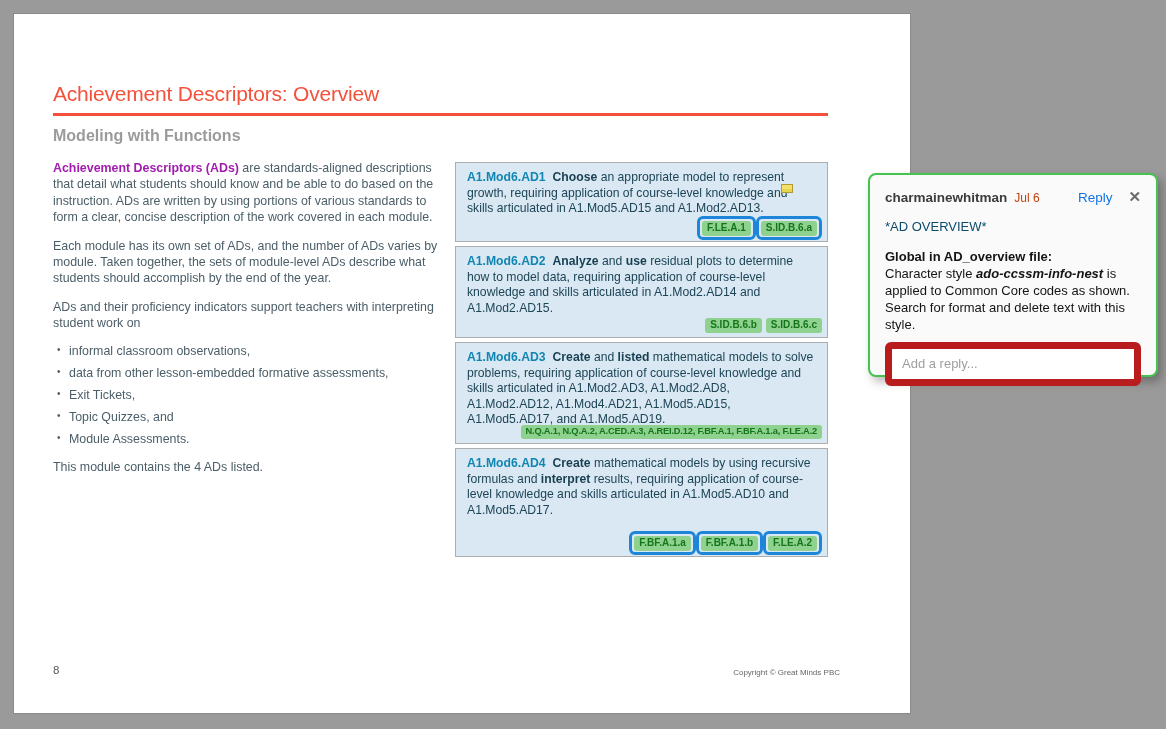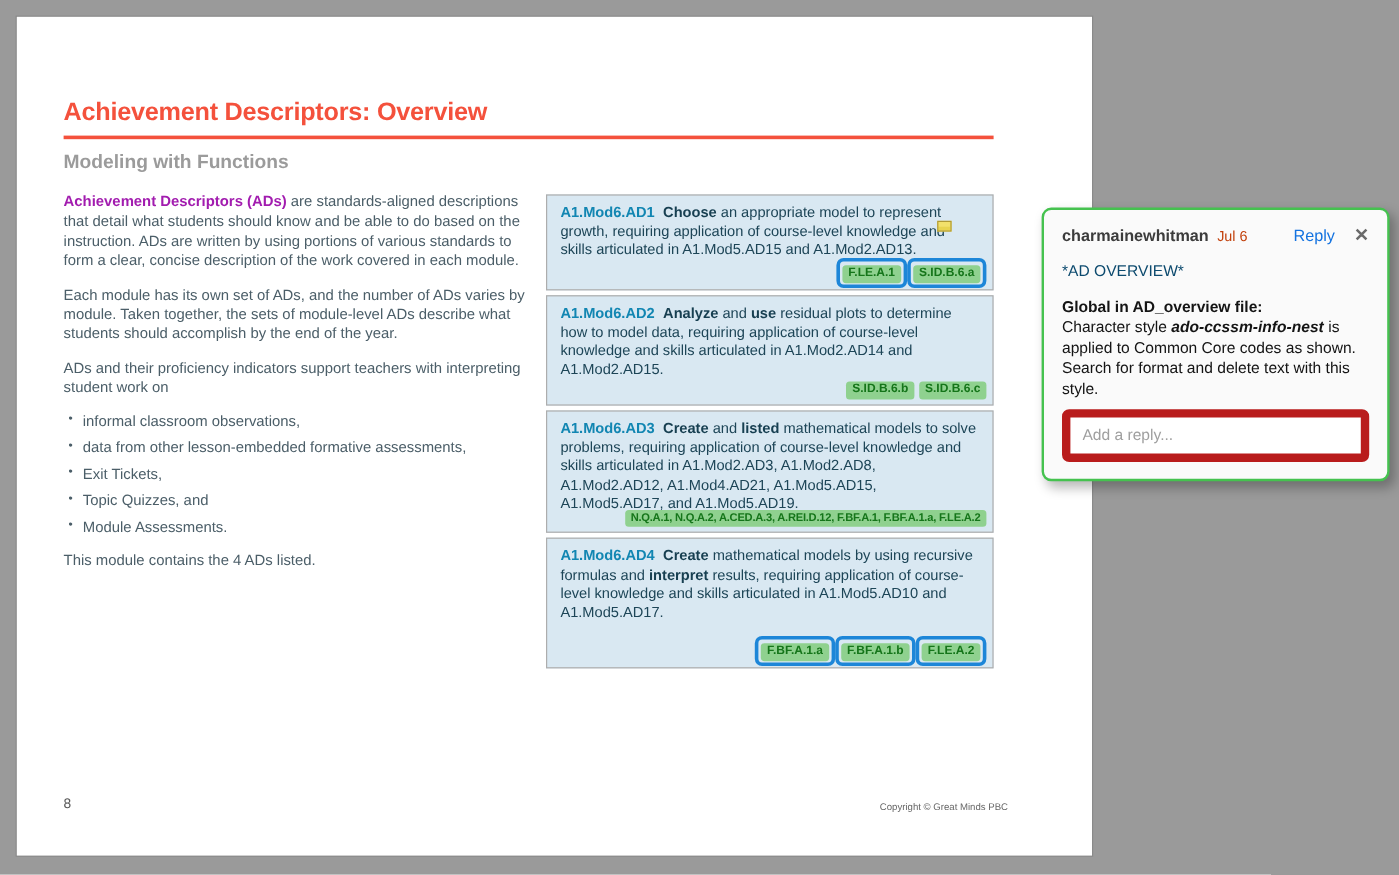--- a/index.html
+++ b/index.html
@@ -2,21 +2,21 @@
 <html><head>
 <meta charset="utf-8">
 <style>
   * { margin:0; padding:0; box-sizing:border-box; }
   body { font-family:"Liberation Sans", sans-serif; }
   .stage { position:relative; width:1166px; height:729px; background:#9a9a9a; overflow:hidden; }
 
   .page { position:absolute; left:14px; top:14px; width:896px; height:699px;
           background:#ffffff; box-shadow:0 0 0 1px #8a8a8a; }
 
-  .title { position:absolute; left:39px; top:68px; font-size:21px; font-weight:bold;
+  .title { position:absolute; left:39px; top:68px; font-size:21px; font-weight:normal;
            color:#f4513c; letter-spacing:-0.2px; }
   .title-rule { position:absolute; left:39px; top:99px; width:775px; height:3px; background:#f4513c; }
   .subtitle { position:absolute; left:39px; top:113px; font-size:16px; font-weight:bold; color:#9b9b9b; }
 
   .left-col { position:absolute; left:39px; top:146px; width:396px;
               font-size:12.4px; line-height:1.32; color:#4b5e68; }
   .left-col p { margin-bottom:12px; }
   .left-col .b { font-weight:bold; color:#a21caf;text-align:center; }
   .bullets { list-style:none; margin:2px 0 12px 4px; }
   .bullets li { position:relative; padding-left:12px; margin-bottom:5.5px; }
@@ -40,21 +40,21 @@
   .badges .sel + .sel, .badges .sel:first-child { margin-bottom:-3px; }
   .badges.tight { gap:0px; }
 
   .note-icon { position:absolute; left:325px; top:21px; width:12px; height:9px;
                background:#f2e16b; border:1px solid #b09a35; z-index:3;
                box-shadow:inset 0 -3px 0 #e8d44f; }
 
   .footer-pagenum { position:absolute; left:39px; top:650px; font-size:11.5px; color:#5a5a5a; }
   .footer-copyright { position:absolute; right:70px; top:654px; font-size:8px; color:#666; }
 
-  .panel { position:absolute; left:868px; top:173px; width:290px; height:228px;
+  .panel { position:absolute; left:868px; top:173px; width:290px; height:204px;
            background:#fafafa; border:2px solid #45c24f; border-radius:8px;
            box-shadow:4px 5px 10px rgba(0,0,0,0.28); padding:14px 15px 13px 15px; z-index:5; }
   .panel-header { display:flex; align-items:baseline; }
   .author { font-weight:bold; font-size:13.5px; color:#3c3c3c; }
   .date { margin-left:7px; font-size:12px; color:#c2410c; }
   .reply-link { margin-left:auto; color:#1473e0; font-size:13.5px; cursor:pointer; }
   .close-icon { margin-left:16px; color:#6a6a6a; font-size:15px; font-weight:bold;
                 line-height:1; cursor:pointer; }
   .tag-line { margin-top:14px; color:#0c4a6e; font-size:13px; }
   .g-heading { margin-top:15px; font-weight:bold; font-size:13px; color:#141414; }

